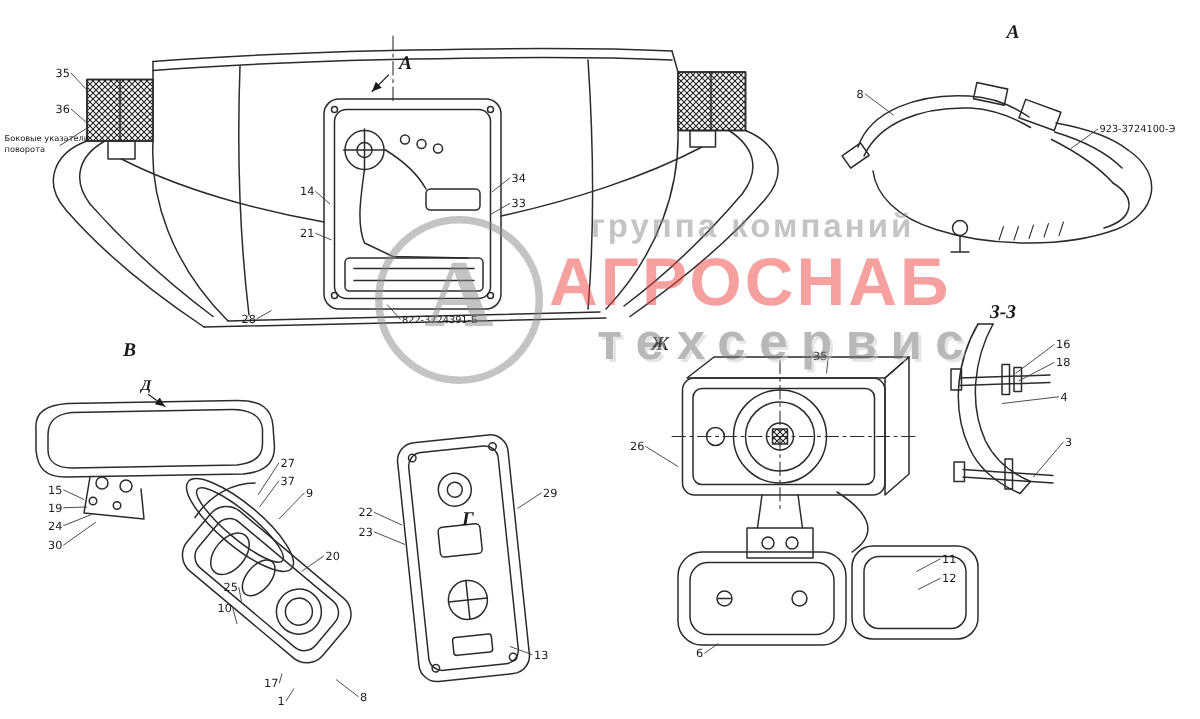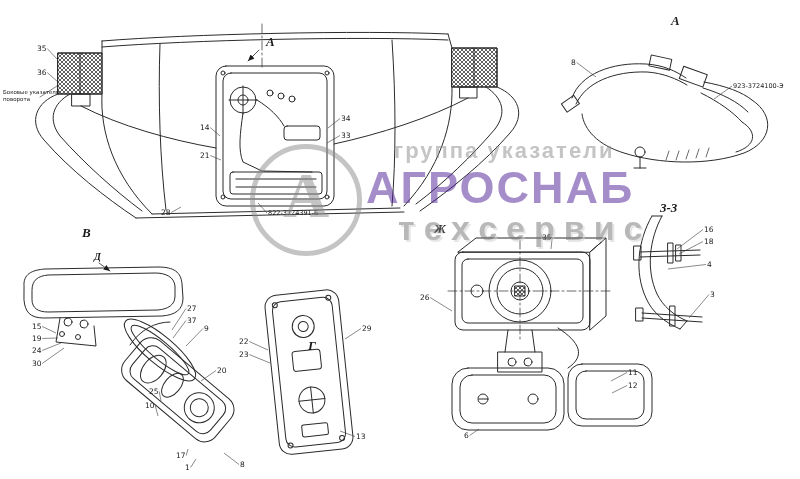--- a/index.html
+++ b/index.html
@@ -15,21 +15,21 @@
   .leader{stroke:#3a3a3a;stroke-width:0.6;fill:none;}
 
   .watermark{position:absolute;left:250px;top:138px;display:flex;align-items:flex-start;
              opacity:.5;pointer-events:none;}
   .wm-logo{width:102px;height:102px;border:5px solid #8b8b8b;border-radius:50%;
            display:flex;align-items:center;justify-content:center;color:#8b8b8b;
            flex:0 0 auto;margin-top:6px;background:transparent;}
   .wm-logo-letter{font:700 64px "Liberation Serif",serif;line-height:1;transform:translateY(-4px);}
   .wm-lines{margin-left:4px;color:#8b8b8b;}
   .wm-line1{font:700 22px "Liberation Sans",sans-serif;letter-spacing:2px;margin-left:28px;}
-  .wm-line2{font:800 45px "Liberation Sans",sans-serif;letter-spacing:2px;line-height:1.05;color:#4c1d95;}
+  .wm-line2{font:800 45px "Liberation Sans",sans-serif;letter-spacing:2px;line-height:1.05;color:#ef4444;}
   .wm-line3{font:800 34px "Liberation Sans",sans-serif;letter-spacing:9px;margin-left:32px;
             line-height:1.0;color:#737373;text-shadow:2px 2px 0 #cfcfcf;}
 </style>
 </head>
 <body>
 
 <div class="stage">
 
   <svg viewBox="0 0 800 479" width="800" height="479">
     <defs>
@@ -292,19 +292,19 @@
         <text x="3" y="94" class="note-text">Боковые указатели</text>
         <text x="3" y="101" class="note-text">поворота</text>
       </g>
   </svg>
 
   <div class="watermark">
     <div class="wm-logo">
       <span class="wm-logo-letter">А</span>
     </div>
     <div class="wm-lines">
-      <div class="wm-line1">группа указатели</div>
+      <div class="wm-line1">группа компаний</div>
       <div class="wm-line2">АГРОСНАБ</div>
       <div class="wm-line3">техсервис</div>
     </div>
   </div>
 
 </div>
 
 </body></html>

